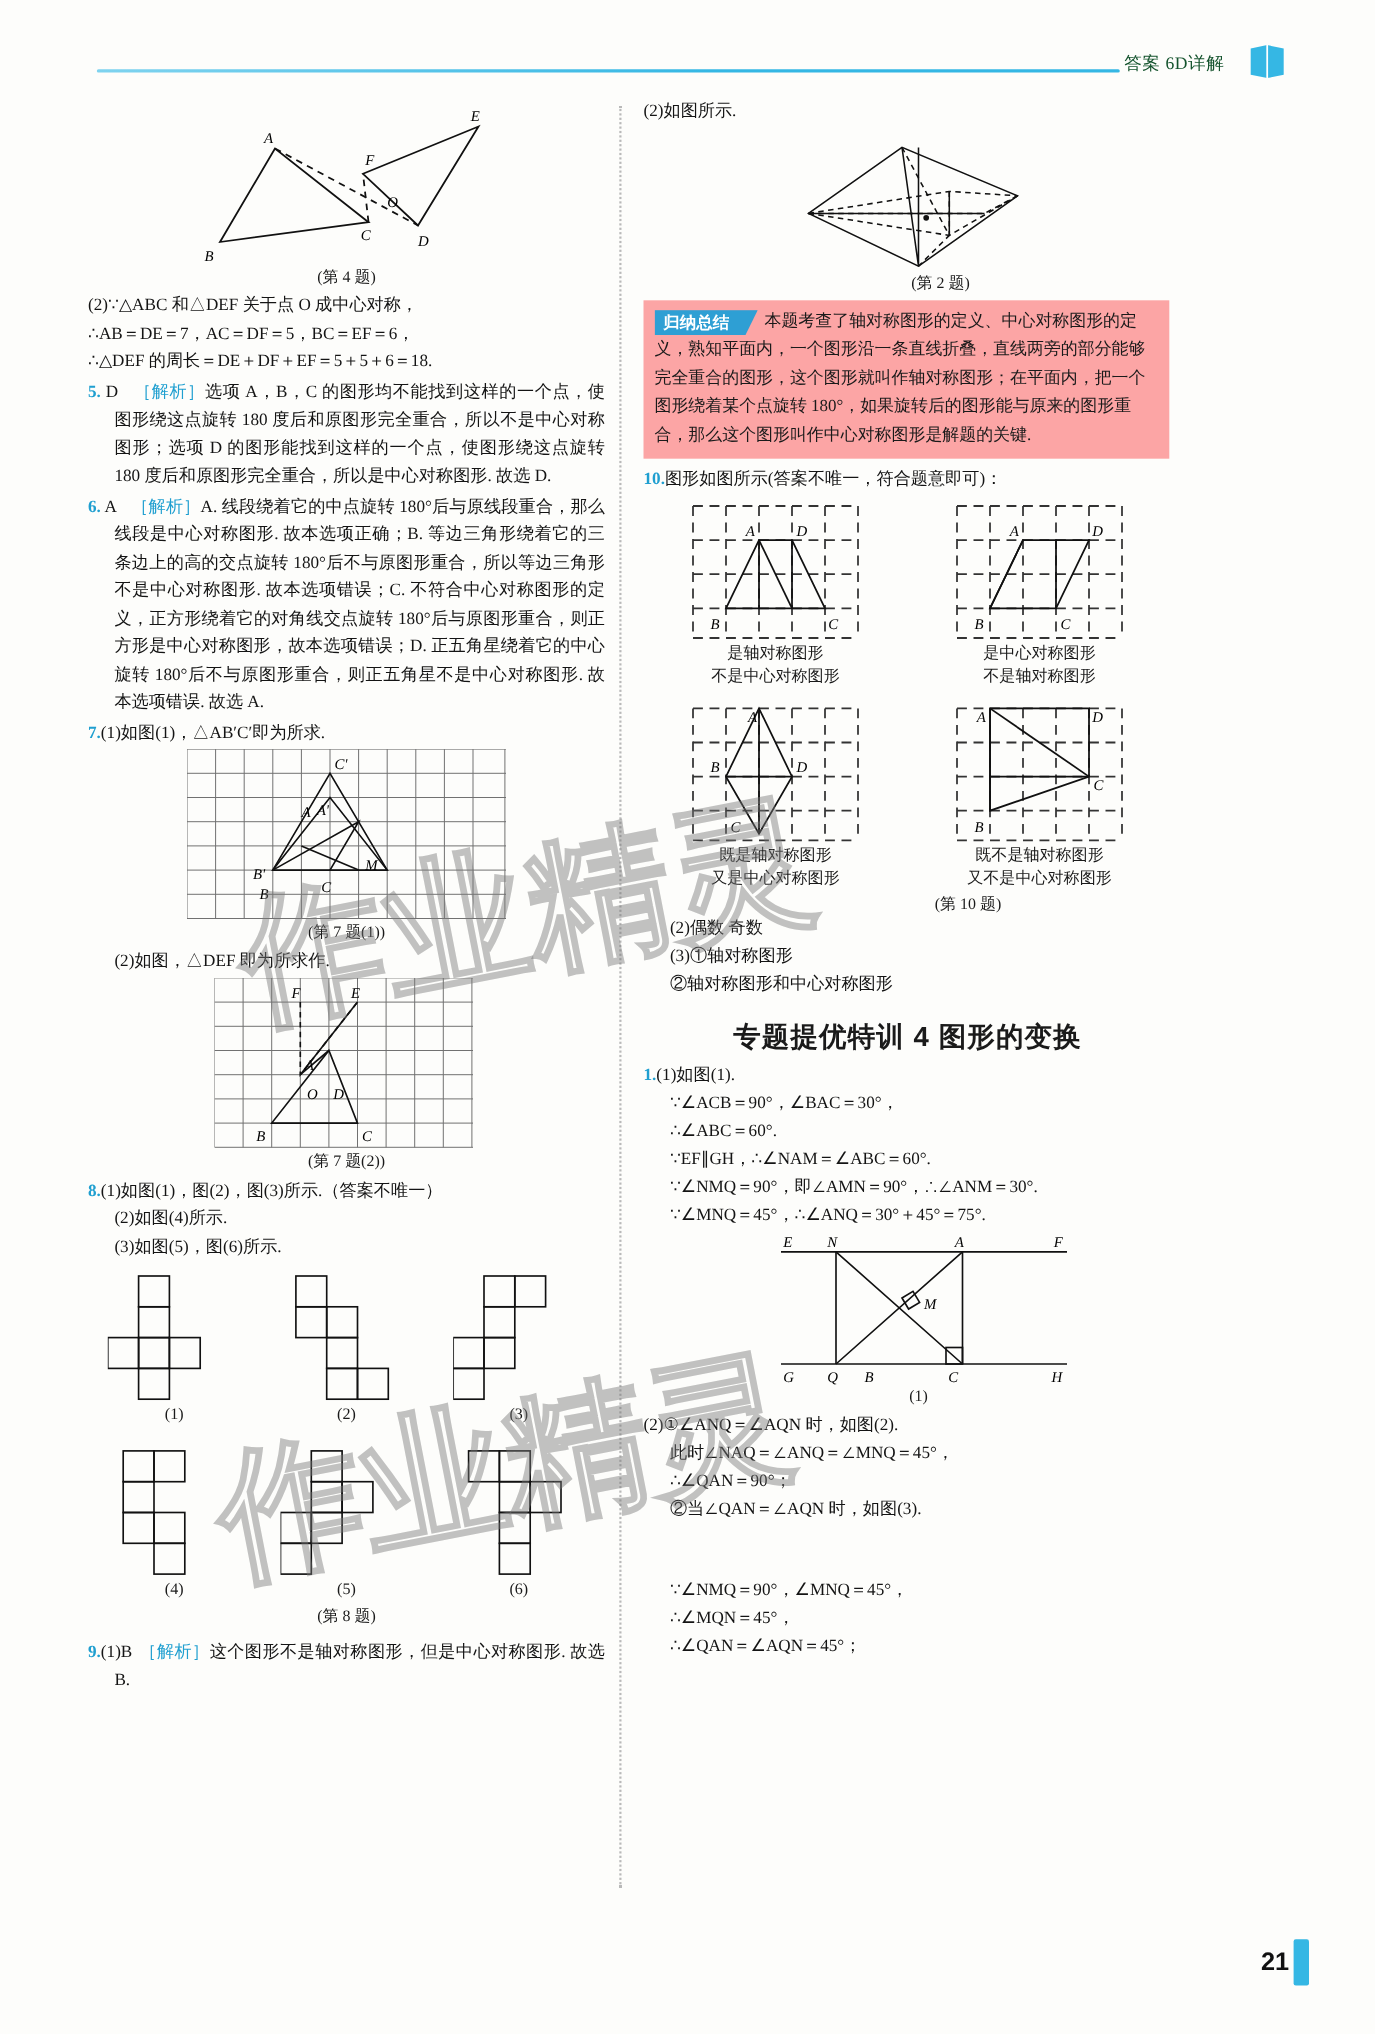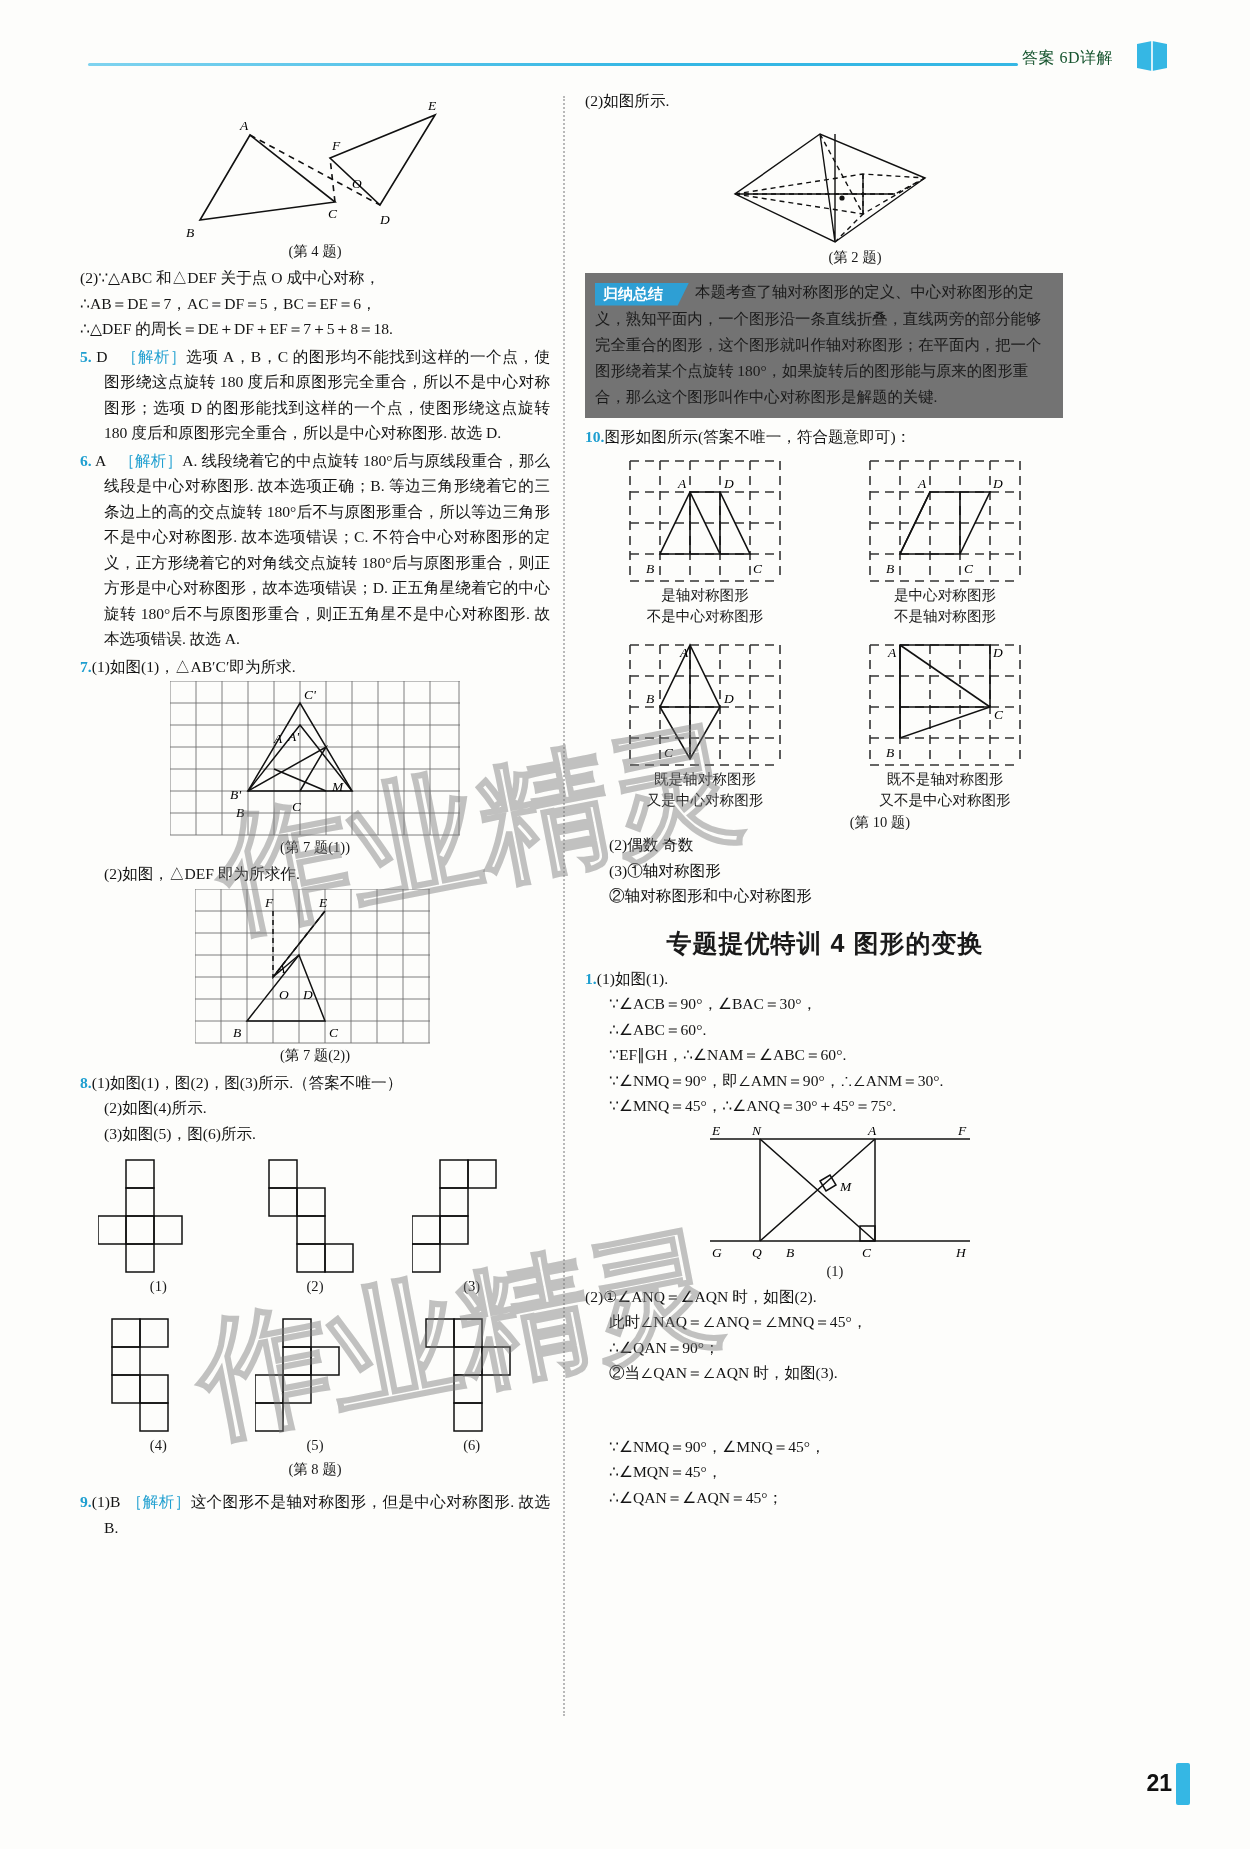--- a/index.html
+++ b/index.html
@@ -121,21 +121,21 @@
       <text x="272" y="98" class="grid-lbl" font-style="italic">O</text>
       <text x="300" y="134" class="grid-lbl" font-style="italic">D</text>
       <text x="106" y="147" class="grid-lbl" font-style="italic">B</text>
     </svg>
   </div>
   <div class="caption">(第 4 题)</div>
 
   <div class="txt" style="margin-top:4px;">
     <div>(2)∵△ABC 和△DEF 关于点 O 成中心对称，</div>
     <div>∴AB＝DE＝7，AC＝DF＝5，BC＝EF＝6，</div>
-    <div>∴△DEF 的周长＝DE＋DF＋EF＝7＋5＋8＝18.</div>
+    <div>∴△DEF 的周长＝DE＋DF＋EF＝5＋5＋6＝18.</div>
   </div>
 
   <div class="txt hang" style="margin-top:2px;">
     <span class="num">5.</span>
     <span>D</span>
     <span class="jx" style="margin-left:10px;">［解析］</span><span>选项 A，B，C 的图形均不能找到这样的一个点，使图形绕这点旋转 180 度后和原图形完全重合，所以不是中心对称图形；选项 D 的图形能找到这样的一个点，使图形绕这点旋转 180 度后和原图形完全重合，所以是中心对称图形. 故选 D.</span>
   </div>
 
   <div class="txt hang" style="margin-top:2px;">
     <span class="num">6.</span>
@@ -299,21 +299,21 @@
           <path d="M20 78 L148 98 L210 62"></path>
           <path d="M148 58 L148 98"></path>
         </g>
         <path d="M148 58 L148 98" stroke="#111"></path>
       </g>
       <circle cx="127" cy="82" r="2.6" fill="#111"></circle>
     </svg>
   </div>
   <div class="caption" style="margin-left:60px;">(第 2 题)</div>
 
-  <div style="background:#737373;padding:6px 10px 8px 10px;box-sizing:border-box;width:478px;margin-top:6px;">
+  <div style="background:#fca5a5;padding:6px 10px 8px 10px;box-sizing:border-box;width:478px;margin-top:6px;">
     <span id="sumtag">归纳总结</span><span id="sumtext">本题考查了轴对称图形的定义、中心对称图形的定义，熟知平面内，一个图形沿一条直线折叠，直线两旁的部分能够完全重合的图形，这个图形就叫作轴对称图形；在平面内，把一个图形绕着某个点旋转 180°，如果旋转后的图形能与原来的图形重合，那么这个图形叫作中心对称图形是解题的关键.</span>
   </div>
 
   <div class="txt hang" style="margin-top:6px;">
     <span class="num">10.</span><span>图形如图所示(答案不唯一，符合题意即可)：</span>
   </div>
 
   <div class="row" style="margin-top:6px;">
     <div>
       <svg width="170" height="130" viewBox="0 0 170 130">

